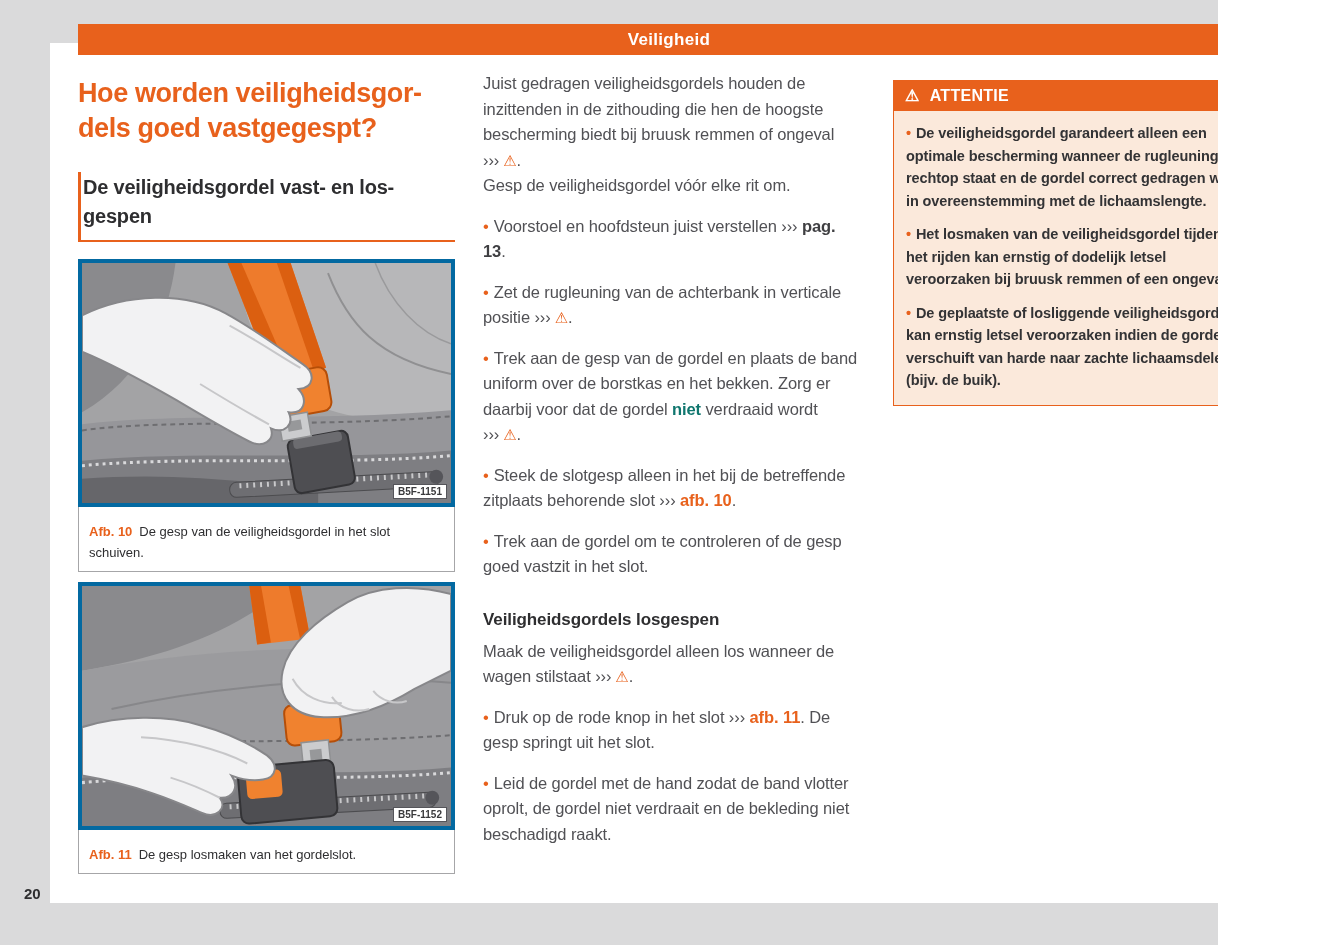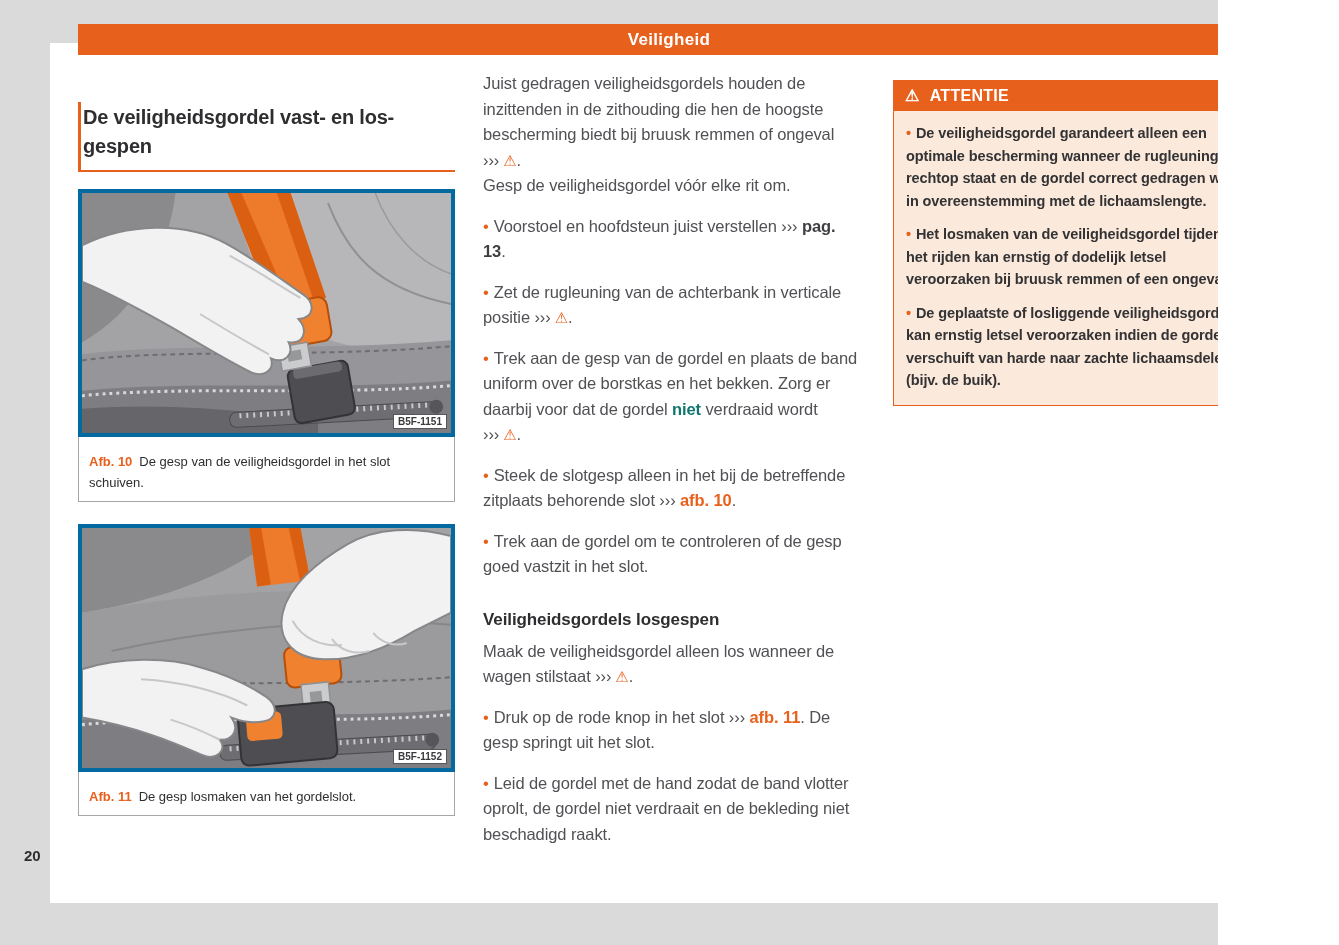--- a/index.html
+++ b/index.html
@@ -29,53 +29,57 @@
   h2 .tl{display:block;}
 
   figure{margin:17px 0 0;}
   .figframe{position:relative;height:240px;border:4px solid #0369a1;overflow:hidden;background:#eab308;font-weight:bold;}
   .figframe svg{display:block;width:100%;height:100%;}
   .figcode{position:absolute;right:4px;bottom:4px;background:#fff;border:1px solid #55555A;
            padding:0 4px;font-size:10px;line-height:13px;color:#3A3A3C;}
   figcaption{border:1px solid #A6A6A8;border-top:none;padding:14px 10px 8px;font-size:13px;
              line-height:21px;color:var(--ink);background:#fff;}
   .figlabel{color:var(--orange);font-weight:bold;margin-right:7px;}
-  .fig2{margin-top:22px;border-radius:25px;}
+  .fig2{margin-top:10px;border-radius:25px;}
 
   .body{margin:0;font-size:16.5px;line-height:25.5px;color:var(--body);letter-spacing:-.1px;}
   .mt{margin-top:15px;}
   h3{margin:25px 0 7px;font-size:17px;line-height:24px;color:var(--ink);letter-spacing:-.1px;}
   .dot{color:var(--orange);margin-right:5px;}
   .b{font-weight:bold;color:#0f766e;}
   .refd{font-weight:bold;color:#3F3F42;}
   .refo{font-weight:bold;color:var(--orange);}
   .tri{color:var(--orange);margin-left:4px;font-size:15px;}
 
   
   .attention{position:absolute;left:893px;top:80px;width:369px;}
   .att-head{height:31px;background:var(--orange);color:#fff;display:flex;align-items:center;gap:10px;
             padding:0 12px;font-weight:bold;font-size:16px;letter-spacing:.3px;}
   .att-tri{font-size:16px;}
   .att-body{background:var(--peach);border:1.5px solid var(--orange);border-top:none;padding:11px 12px 13px;}
   .att-item{margin:0;font-size:14.5px;line-height:22.5px;font-weight:bold;color:#333335;letter-spacing:-.1px;}
   .att-item + .att-item{margin-top:11px;}
 
-  .pagenum{position:absolute;left:24px;top:847px;font-size:15px;font-weight:bold;color:var(--ink);}
+  .pagenum{position:absolute;left:24px;top:885px;font-size:15px;font-weight:bold;color:var(--ink);}
 </style>
 </head>
 <body>
 
 <div class="screen">
   <div class="page"></div>
 
   <div class="topbar">
     <span>Veiligheid</span>
   </div>
 
   <div class="col col-left">
+    <h1>
+      <span class="tl">Hoe worden veiligheidsgor-</span>
+      <span class="tl">dels goed vastgegespt?</span>
+    </h1>
 
     <h2>
       <span class="tl">De veiligheidsgordel vast- en los-</span>
       <span class="tl">gespen</span>
     </h2>
 
     <figure>
       <div class="figframe">
         <svg viewBox="0 0 375 238" preserveAspectRatio="none">
           <rect width="375" height="238" fill="#A3A3A5"></rect>

